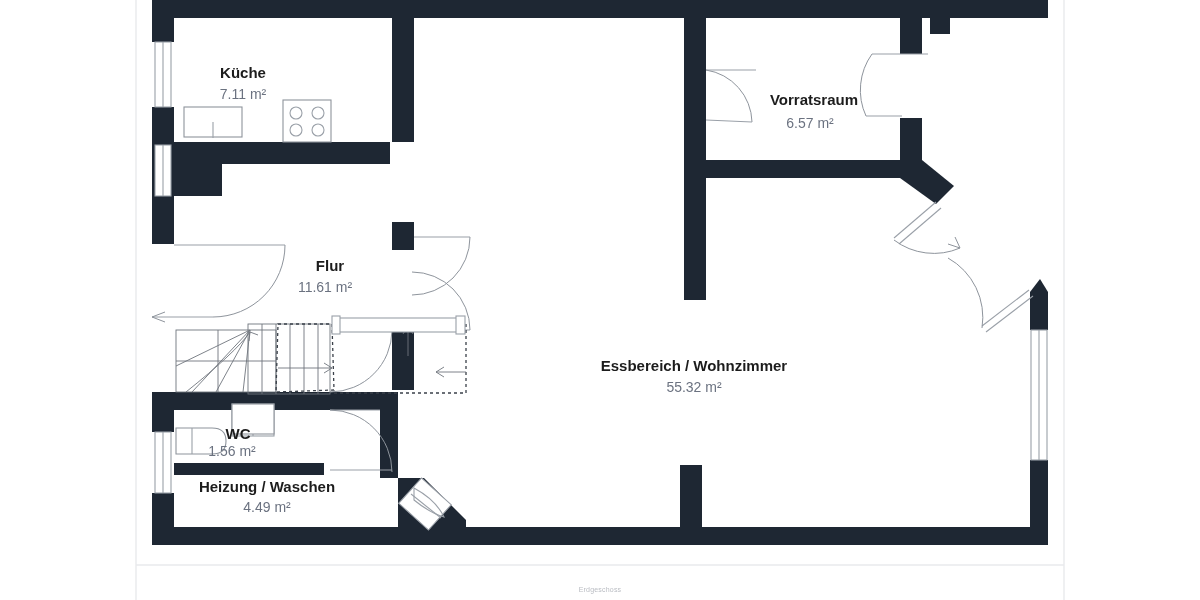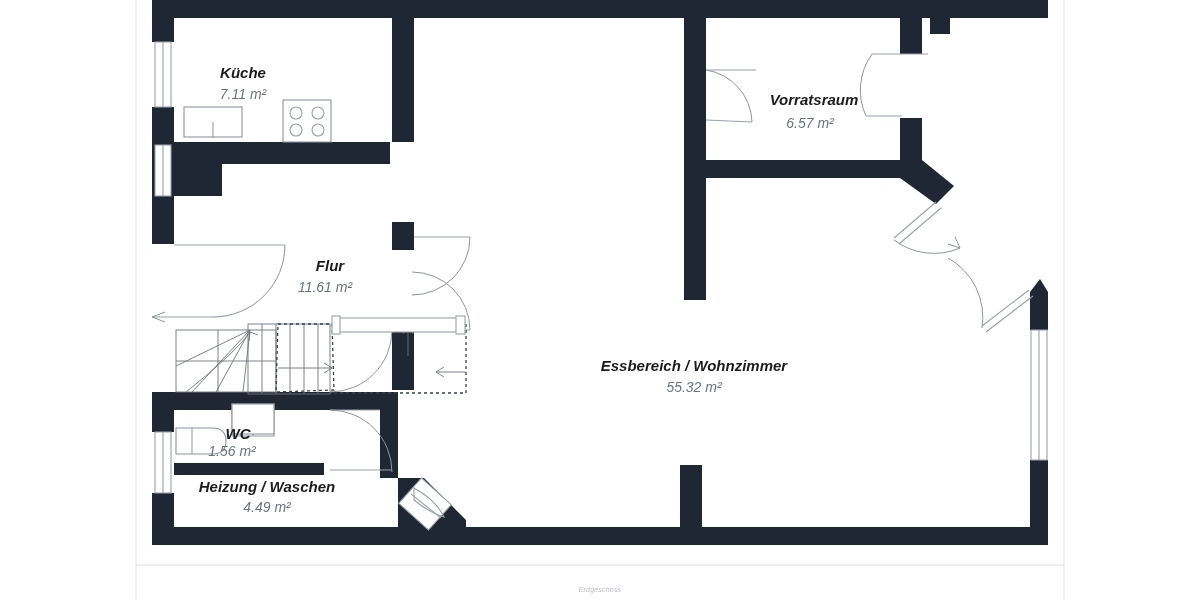--- a/index.html
+++ b/index.html
@@ -11,21 +11,20 @@
     width: 1200px;
     height: 600px;
     overflow: hidden;
     font-family: "Liberation Sans", sans-serif;
   }
   #floorplan-page {
     position: relative;
     width: 977px;
     height: 600px;
     background: #ffffff;
-    font-style: italic;
   }
   #plan-svg {
     position: absolute;
     top: 0;
     left: 0;
     width: 1200px;
     height: 600px;
     display: block;
   }
   .room-label-group { pointer-events: none; }

